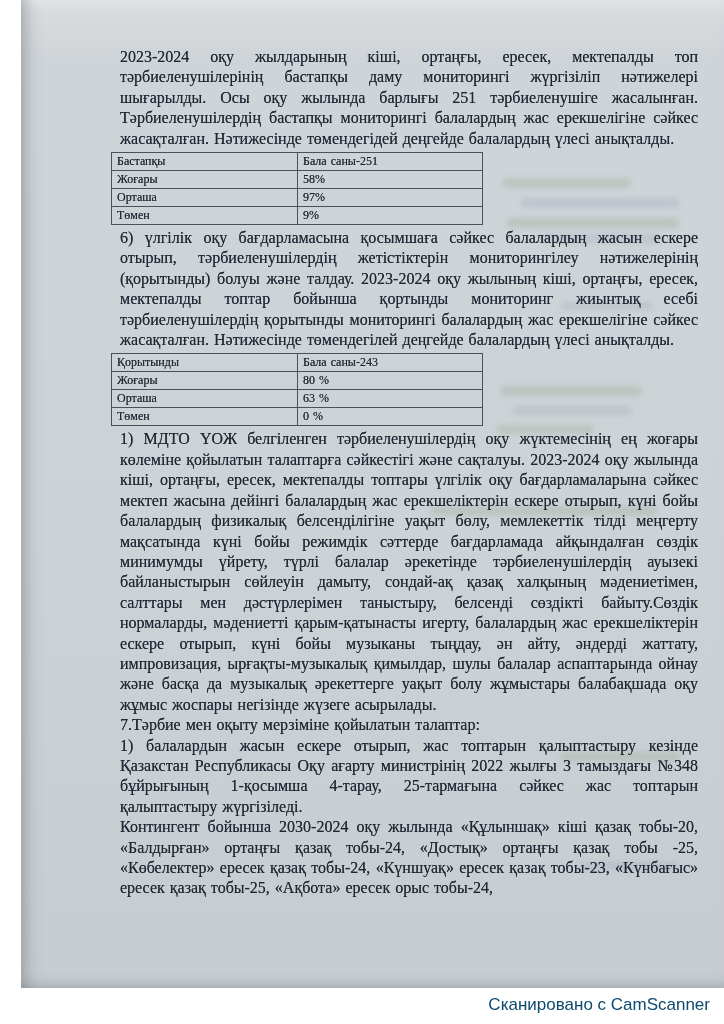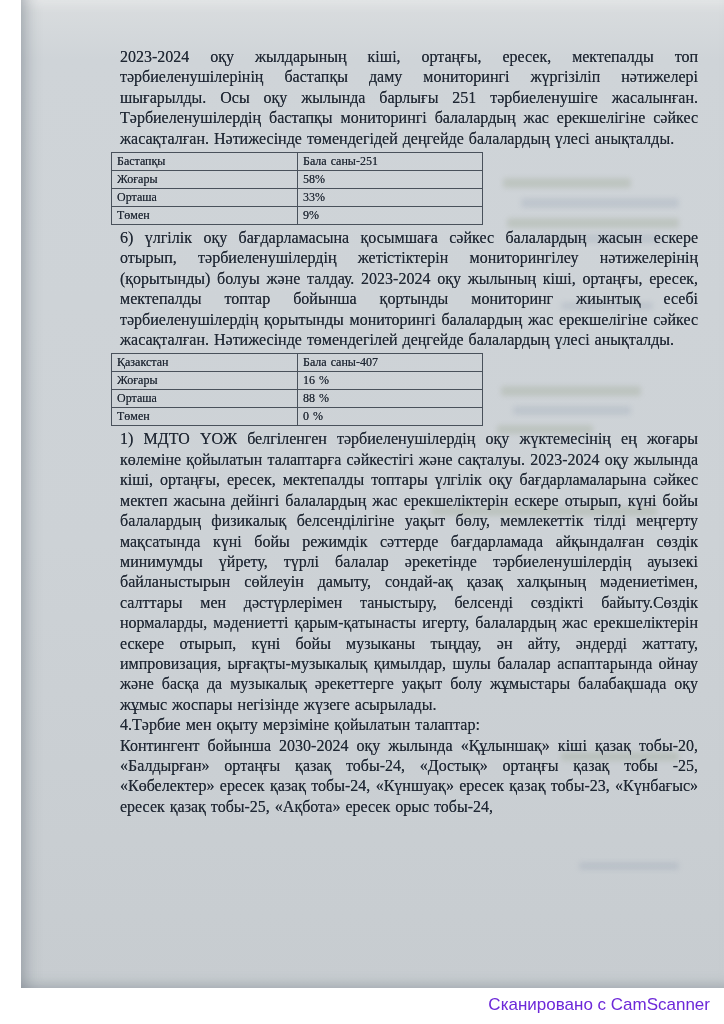--- a/index.html
+++ b/index.html
@@ -77,21 +77,21 @@
   .footer {
     position: absolute;
     left: 0; top: 988px; width: 724px; height: 36px;
     background: #ffffff;
   }
   .footer span {
     position: absolute;
     right: 14px; top: 7px;
     font-family: "Liberation Sans", "DejaVu Sans", sans-serif;
     font-size: 17px;
-    color: #6d28d9;
+    color: #0c4a6e;
   }
 </style>
 </head>
 <body>
 
 <div class="stage">
 
   <div class="page">
 
     <i class="sm s1"></i>
@@ -115,54 +115,55 @@
             <tr>
           <td class="c1">Бастапқы</td>
           <td class="c2">Бала саны-251</td>
         </tr>
         <tr>
           <td class="c1">Жоғары</td>
           <td class="c2">58%</td>
         </tr>
         <tr>
           <td class="c1">Орташа</td>
-          <td class="c2">33%</td>
+          <td class="c2">97%</td>
         </tr>
         <tr>
           <td class="c1">Төмен</td>
           <td class="c2">9%</td>
         </tr>
       </tbody>
         </table>
 
       <p>6) үлгілік оқу бағдарламасына қосымшаға сәйкес балалардың жасын ескере отырып, тәрбиеленушілердің жетістіктерін мониторингілеу нәтижелерінің (қорытынды) болуы және талдау. 2023-2024 оқу жылының кіші, ортаңғы, ересек, мектепалды топтар бойынша қортынды мониторинг жиынтық есебі тәрбиеленушілердің қорытынды мониторингі балалардың жас ерекшелігіне сәйкес жасақталған. Нәтижесінде төмендегілей деңгейде балалардың үлесі анықталды.</p>
 
       <table class="mon">
         <tbody>
             <tr>
-          <td class="c1">Қазакстан</td>
-          <td class="c2">Бала саны-407</td>
+          <td class="c1">Қорытынды</td>
+          <td class="c2">Бала саны-243</td>
         </tr>
         <tr>
           <td class="c1">Жоғары</td>
-          <td class="c2">16 %</td>
+          <td class="c2">80 %</td>
         </tr>
         <tr>
           <td class="c1">Орташа</td>
-          <td class="c2">88 %</td>
+          <td class="c2">63 %</td>
         </tr>
         <tr>
           <td class="c1">Төмен</td>
           <td class="c2">0 %</td>
         </tr>
       </tbody>
         </table>
 
       <p>1) МДТО ҮОЖ белгіленген тәрбиеленушілердің оқу жүктемесінің ең жоғары көлеміне қойылатын талаптарға сәйкестігі және сақталуы. 2023-2024 оқу жылында кіші, ортаңғы, ересек, мектепалды топтары үлгілік оқу бағдарламаларына сәйкес мектеп жасына дейінгі балалардың жас ерекшеліктерін ескере отырып, күні бойы балалардың физикалық белсенділігіне уақыт бөлу, мемлекеттік тілді меңгерту мақсатында күні бойы режимдік сәттерде бағдарламада айқындалған сөздік минимумды үйрету, түрлі балалар әрекетінде тәрбиеленушілердің ауызекі байланыстырын сөйлеуін дамыту, сондай-ақ қазақ халқының мәдениетімен, салттары мен дәстүрлерімен таныстыру, белсенді сөздікті байыту.Сөздік нормаларды, мәдениетті қарым-қатынасты игерту, балалардың жас ерекшеліктерін ескере отырып, күні бойы музыканы тыңдау, ән айту, әндерді жаттату, импровизация, ырғақты-музыкалық қимылдар, шулы балалар аспаптарында ойнау  және басқа да музыкалық әрекеттерге уақыт  болу жұмыстары балабақшада оқу жұмыс жоспары негізінде жүзеге асырылады.</p>
-      <p>4.Тәрбие мен оқыту мерзіміне қойылатын талаптар:</p>
+      <p>7.Тәрбие мен оқыту мерзіміне қойылатын талаптар:</p>
+      <p>1) балалардын жасын ескере отырып, жас топтарын қалыптастыру кезінде Қазакстан Республикасы Оқу ағарту министрінің 2022 жылғы 3 тамыздағы №348 бұйрығының 1-қосымша 4-тарау, 25-тармағына сәйкес жас топтарын қалыптастыру жүргізіледі.</p>
       <p>Контингент бойынша 2030-2024 оқу жылында «Құлыншақ» кіші  қазақ тобы-20, «Балдырған» ортаңғы қазақ тобы-24, «Достық» ортаңғы қазақ тобы -25, «Көбелектер» ересек  қазақ тобы-24, «Күншуақ» ересек қазақ тобы-23, «Күнбағыс» ересек   қазақ  тобы-25, «Ақбота» ересек орыс тобы-24,</p>
 
     </div>
   </div>
 
   <div class="footer">
     <span>Сканировано с CamScanner</span>
   </div>
 
 </div>

